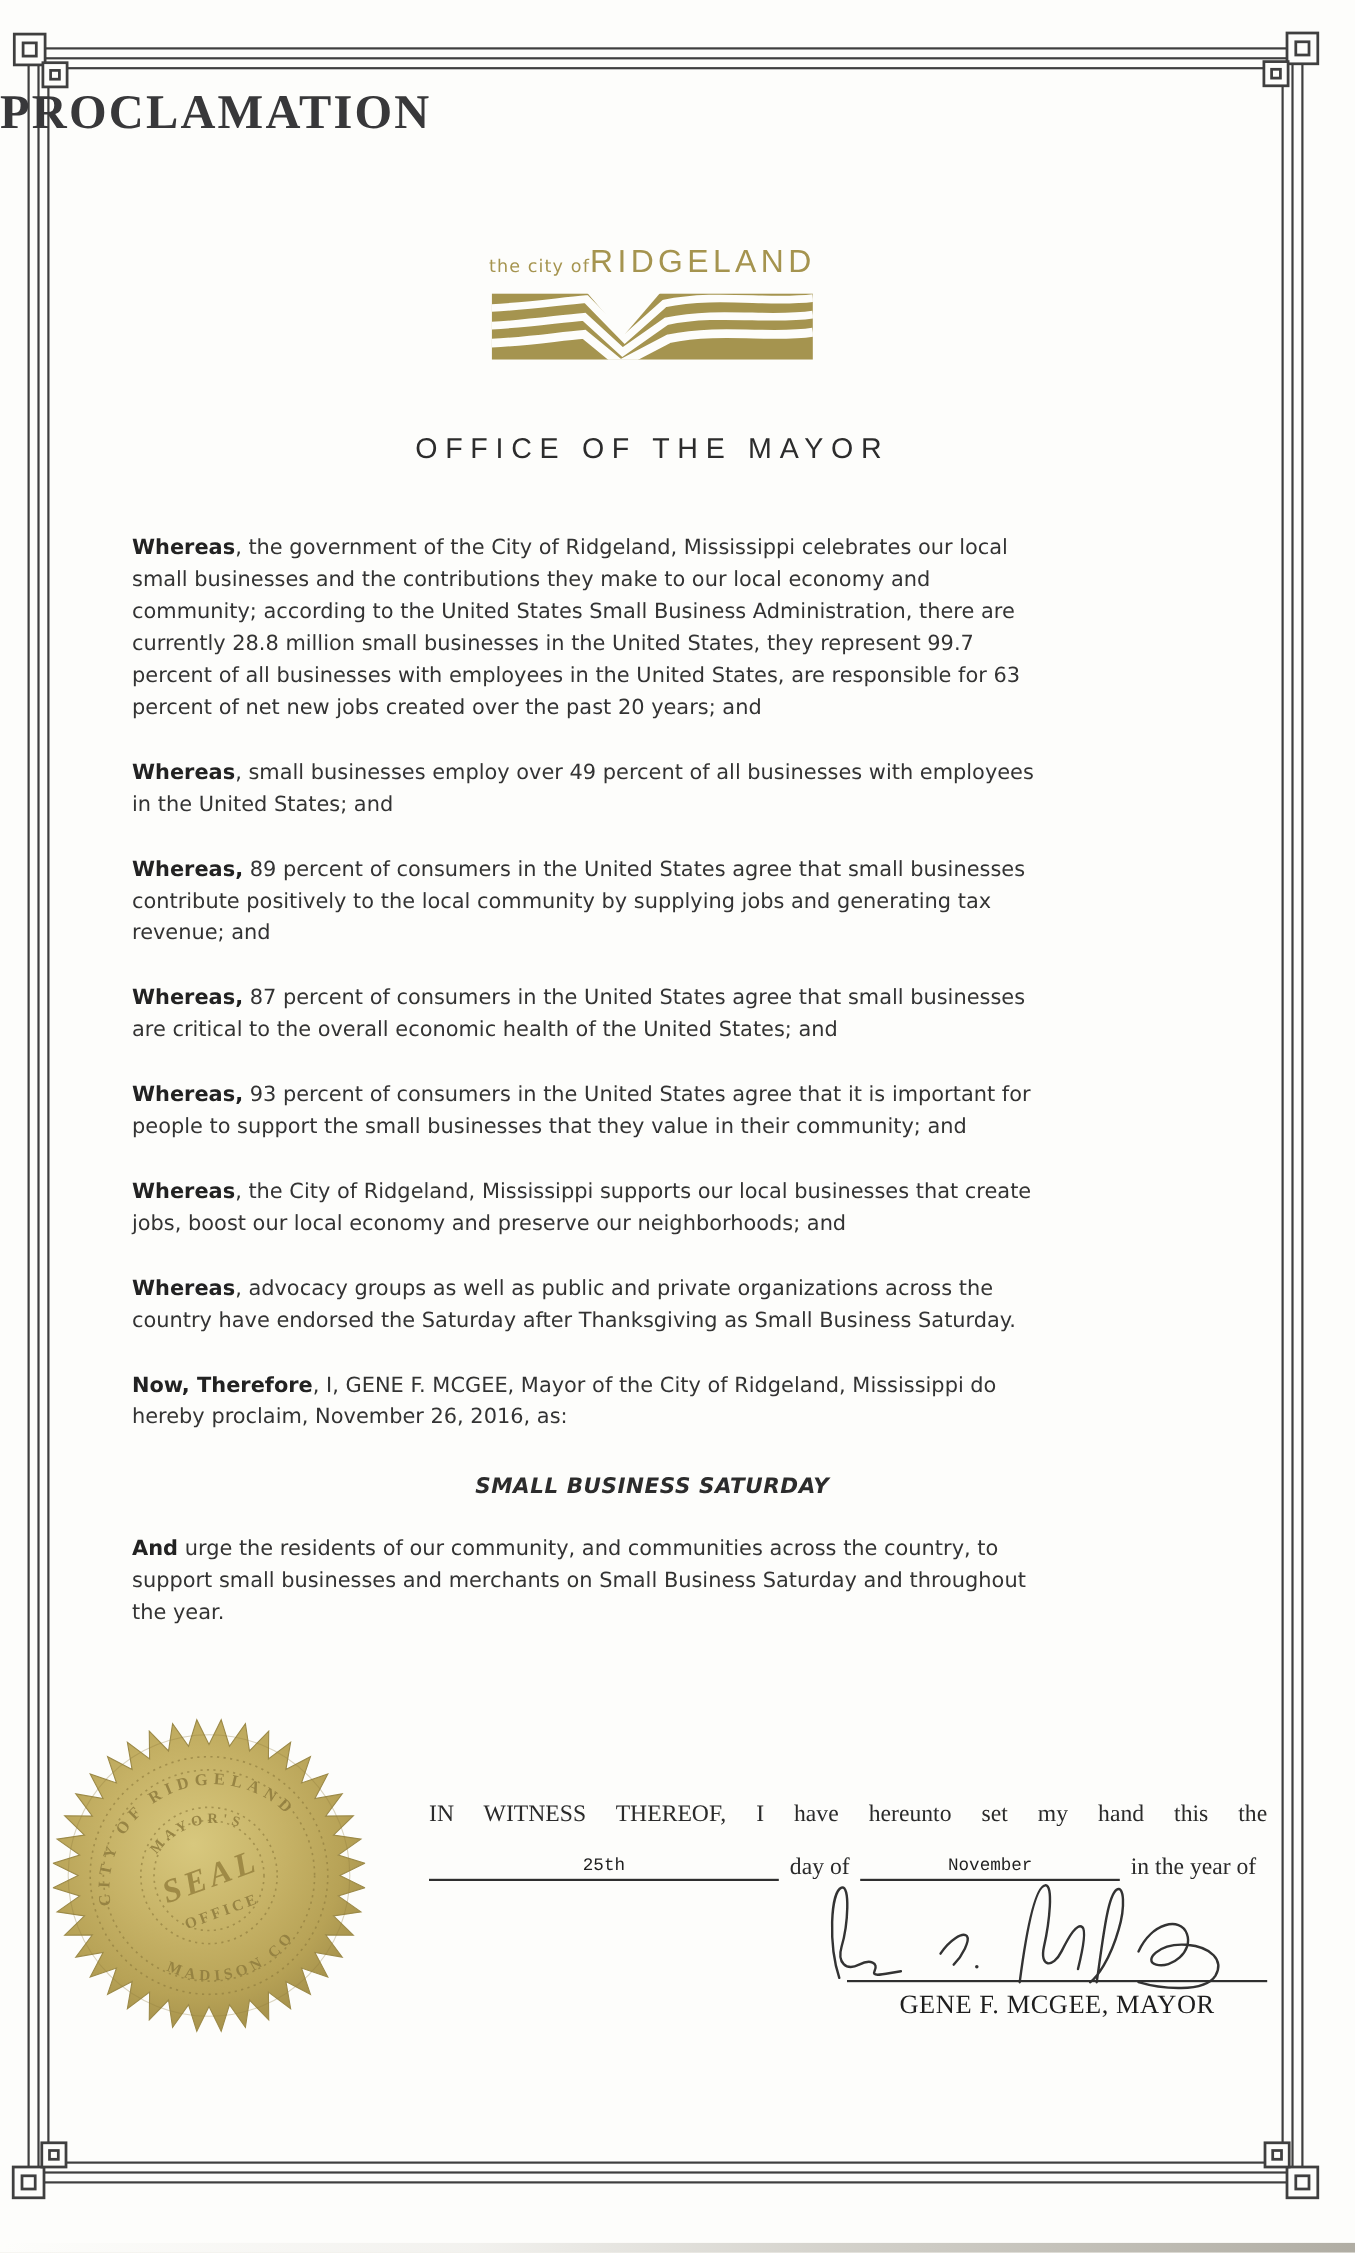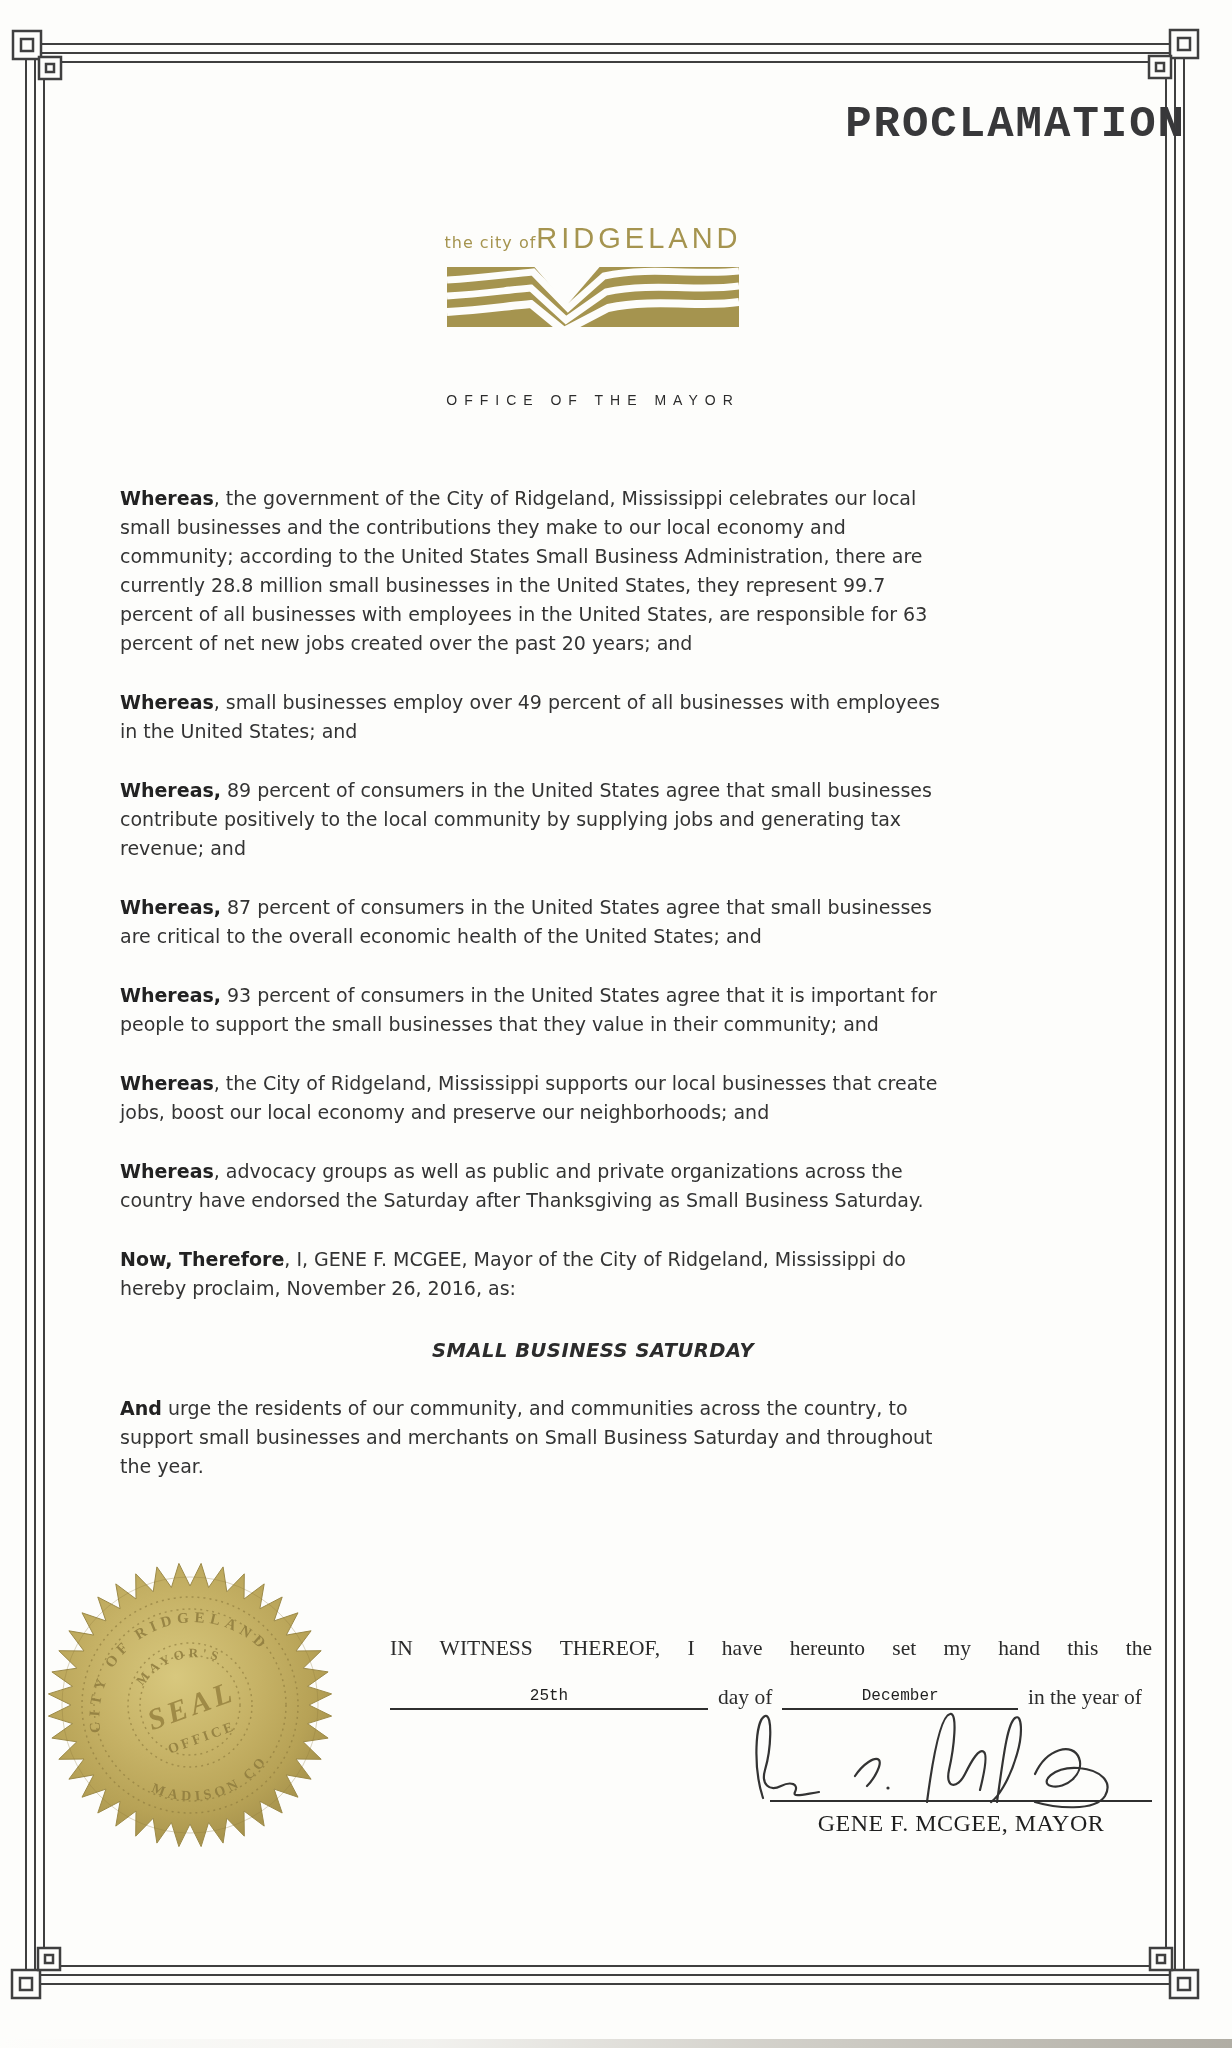--- a/index.html
+++ b/index.html
@@ -4,29 +4,29 @@
 <style>
   html,body{margin:0;padding:0;background:#e9e7e2;}
   .page{position:relative;width:1232px;height:2048px;margin:0 auto;background:#fdfdfb;overflow:hidden;
         font-family:"DejaVu Sans",sans-serif;color:#333;}
   svg{display:block;}
 
   
   .frame{position:absolute;left:0;top:0;}
 
   
-  .title{position:absolute;top:99px;left:0;width:1186px;margin:0;text-align:right;
-         font-family:Liberation Mono, monospace;font-weight:700;font-size:44px;letter-spacing:2px;color:#38383a;}
+  .title{position:absolute;top:76px;left:0;width:1186px;margin:0;text-align:left;
+         font-family:Liberation Serif, serif;font-weight:700;font-size:44px;letter-spacing:2px;color:#38383a;}
   .logo{position:absolute;top:222px;left:0;width:1186px;display:flex;flex-direction:column;align-items:center;}
   .logo-text{display:flex;align-items:baseline;color:#a5944f;}
   .logo-text .pre{font-size:16px;letter-spacing:1px;}
   .logo-text .city{font-family:"Liberation Sans",sans-serif;font-size:29px;letter-spacing:4px;font-weight:400;}
   .waves{margin-top:8px;}
   .office{position:absolute;top:392px;left:0;width:1186px;text-align:center;
-          font-family:"Liberation Sans",sans-serif;font-size:14px;letter-spacing:7px;color:#2c2c2c;}
+          font-family:"Liberation Sans",sans-serif;font-size:26px;letter-spacing:7px;color:#2c2c2c;}
 
   
   .body-text{position:absolute;top:484px;left:120px;width:830px;font-size:19px;line-height:29px;color:#333;}
   .para{margin:0 0 30px 0;}
   .lead{font-weight:bold;color:#222;}
   .heading{font-weight:bold;font-style:italic;text-align:center;margin:33px 0 29px 0;
            font-size:19.5px;letter-spacing:.5px;transform:translateX(58px);color:#2c2c2c;}
 
   
   .witness{position:absolute;left:390px;top:1612px;width:762px;
@@ -145,21 +145,21 @@
       <text x="142" y="186" font-size="14" letter-spacing="3" text-anchor="middle">OFFICE</text>
       <text font-size="14" letter-spacing="4"><textPath href="#arcBot" startOffset="12%">MADISON CO</textPath></text>
     </g>
   </svg>
 
   <div class="witness">
     <div class="w-line1">IN WITNESS THEREOF, I have hereunto set my hand this the</div>
     <div class="w-row">
       <span class="fill day">25th</span>
       <span class="lbl">day of</span>
-      <span class="fill month">December</span>
+      <span class="fill month">November</span>
       <span class="lbl">in the year of</span>
     </div>
   </div>
 
   <svg class="signature" width="400" height="120" viewBox="0 0 400 120">
     <g fill="none" stroke="#333" stroke-width="2.2" stroke-linecap="round">
       <path d="M28,108 C18,78 20,30 30,26 C38,23 36,60 30,80 C26,94 34,102 46,96 C56,91 64,94 60,102 C57,108 70,104 84,102"></path>
       <path d="M120,86 C128,74 140,66 144,70 C147,74 140,88 132,96"></path>
       <circle cx="153" cy="98" r="1.6" fill="#333" stroke="none"></circle>
       <path d="M192,112 C198,66 206,26 215,24 C223,22 219,58 214,80 C210,98 222,100 230,84 C237,70 244,58 249,62 C253,66 248,88 245,100"></path>

